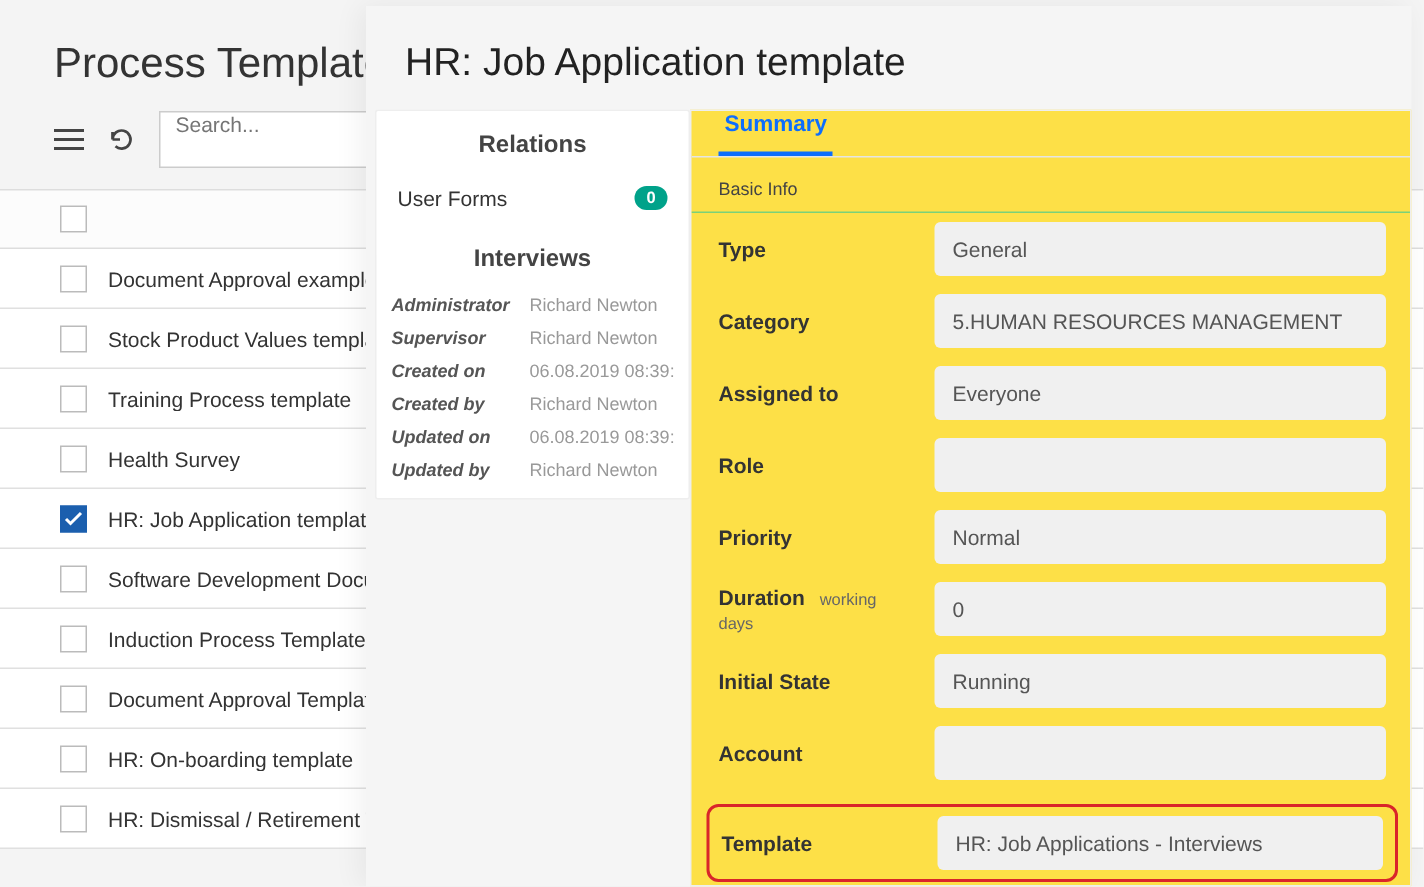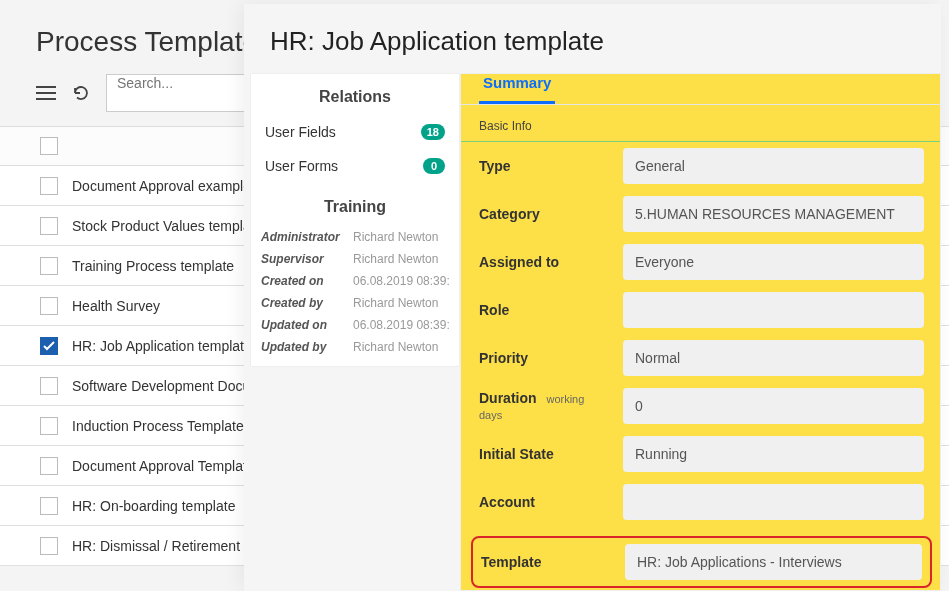--- a/index.html
+++ b/index.html
@@ -298,28 +298,24 @@
     </div>
   </div>
 
 <div class="detail-pane">
   <div class="detail-title">HR: Job Application template</div>
   <div class="detail-body">
     <div class="left-cards">
       <div class="card">
         <div class="card-heading">Relations</div>
         <div class="rel-item">
-          <span>User Fields</span>
-          <span class="badge">18</span>
-        </div>
-        <div class="rel-item">
           <span>User Forms</span>
           <span class="badge">0</span>
         </div>
-        <div class="card-heading">Training</div>
+        <div class="card-heading">Interviews</div>
         <div id="ownership-rows">
             <div class="own-row">
               <span class="own-label">Administrator</span>
               <span class="own-value">Richard Newton</span>
             </div>
             <div class="own-row">
               <span class="own-label">Supervisor</span>
               <span class="own-value">Richard Newton</span>
             </div>
             <div class="own-row">

